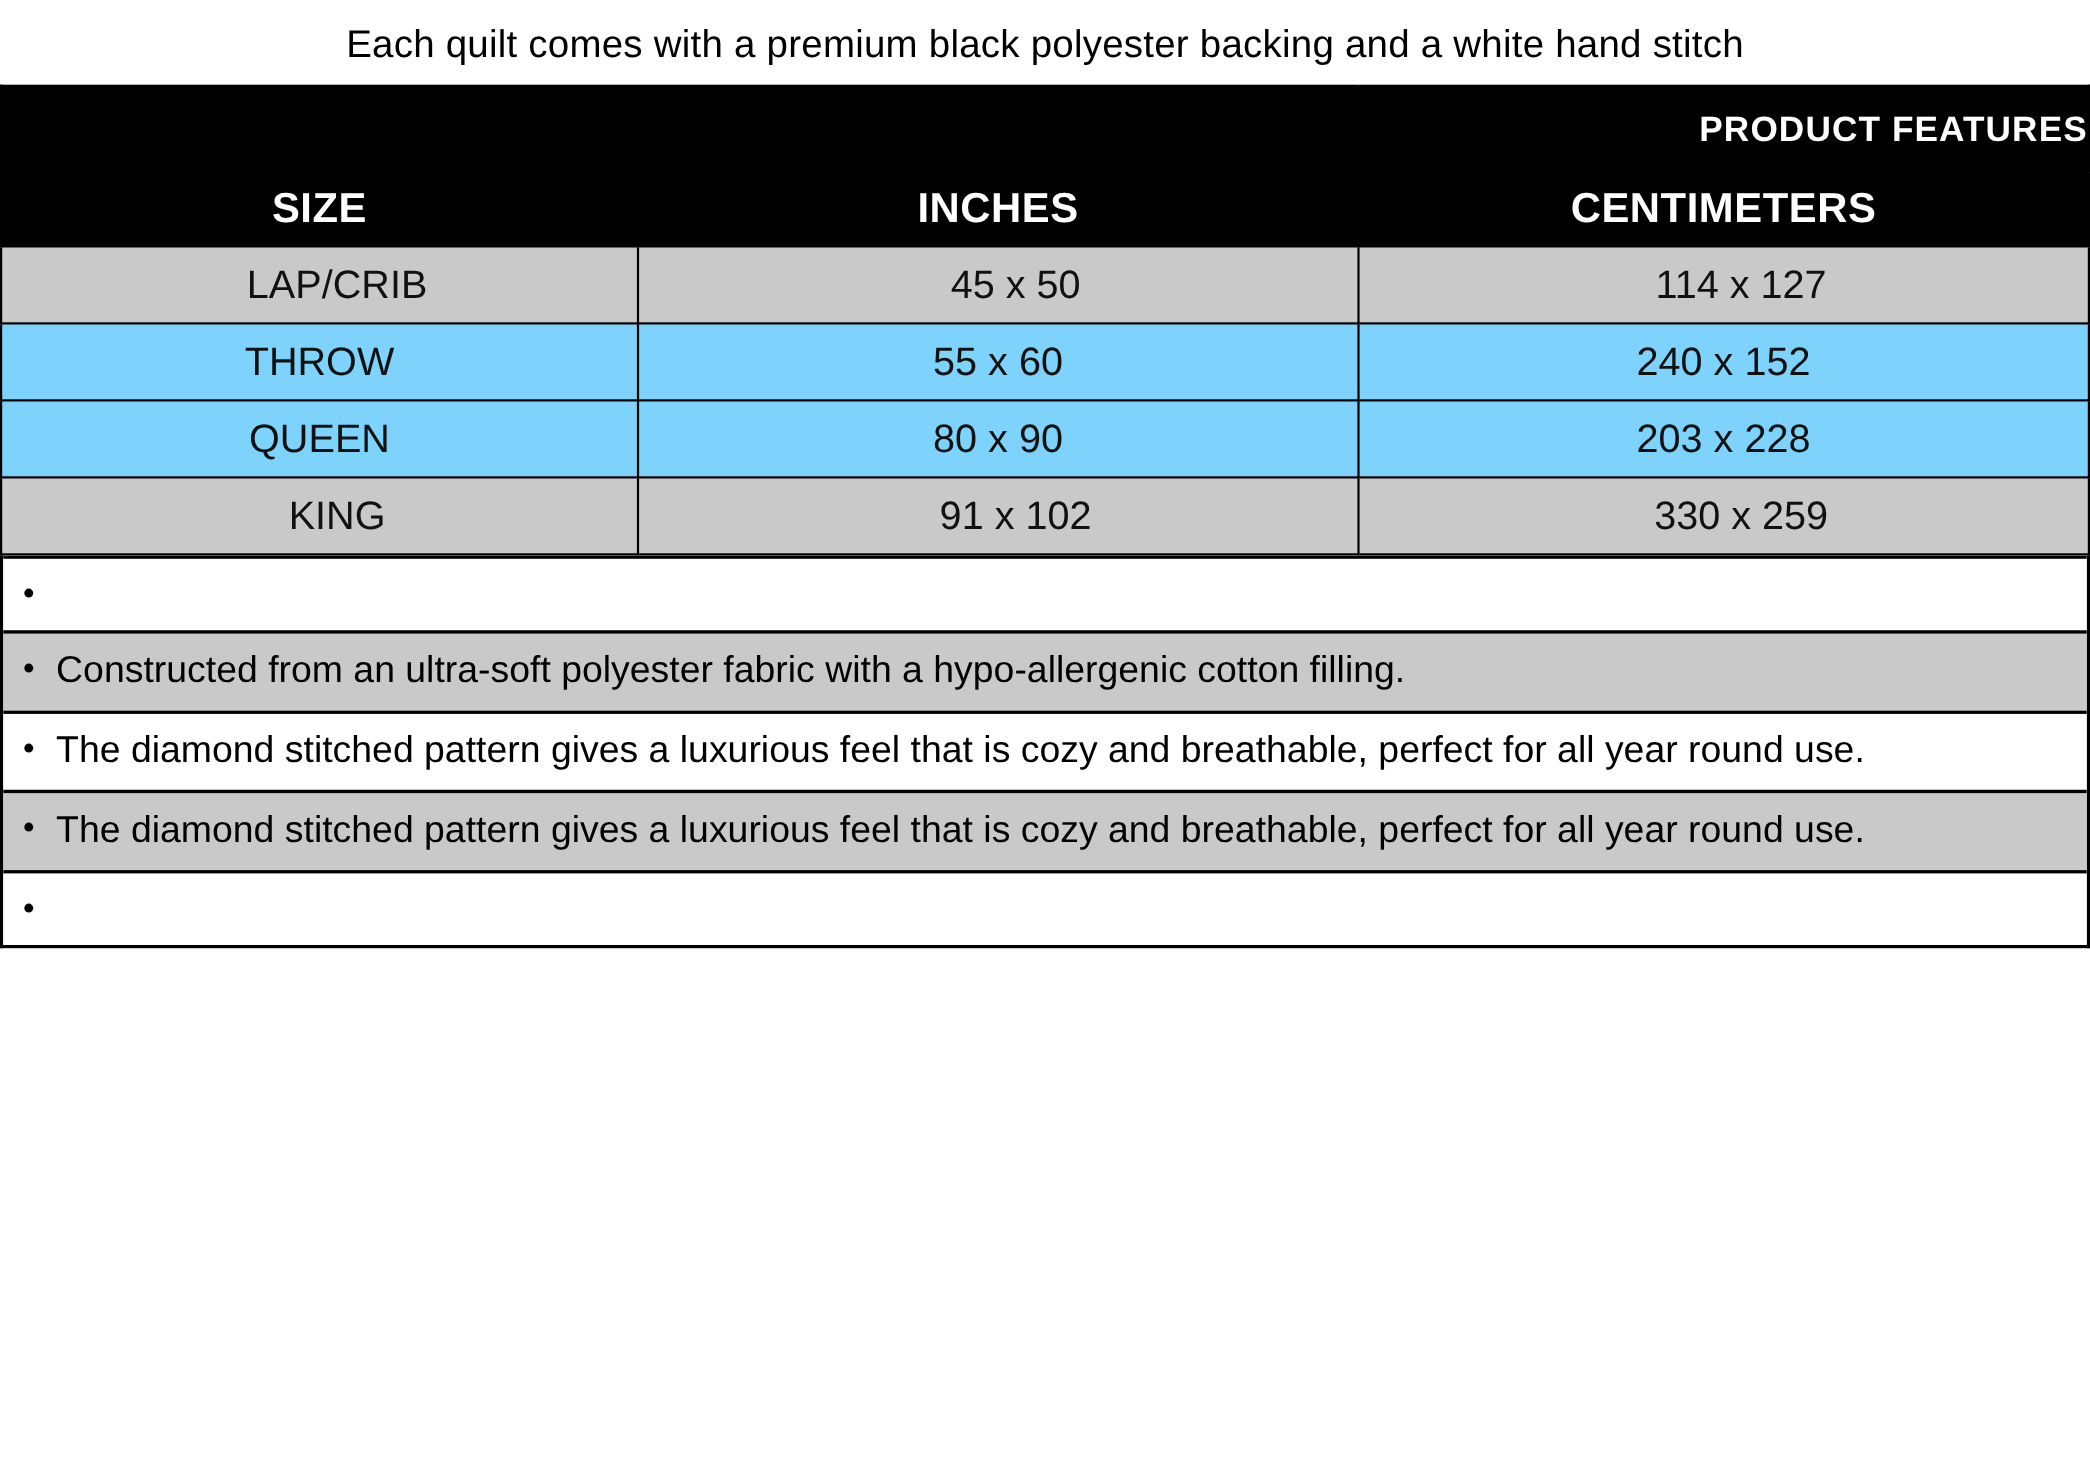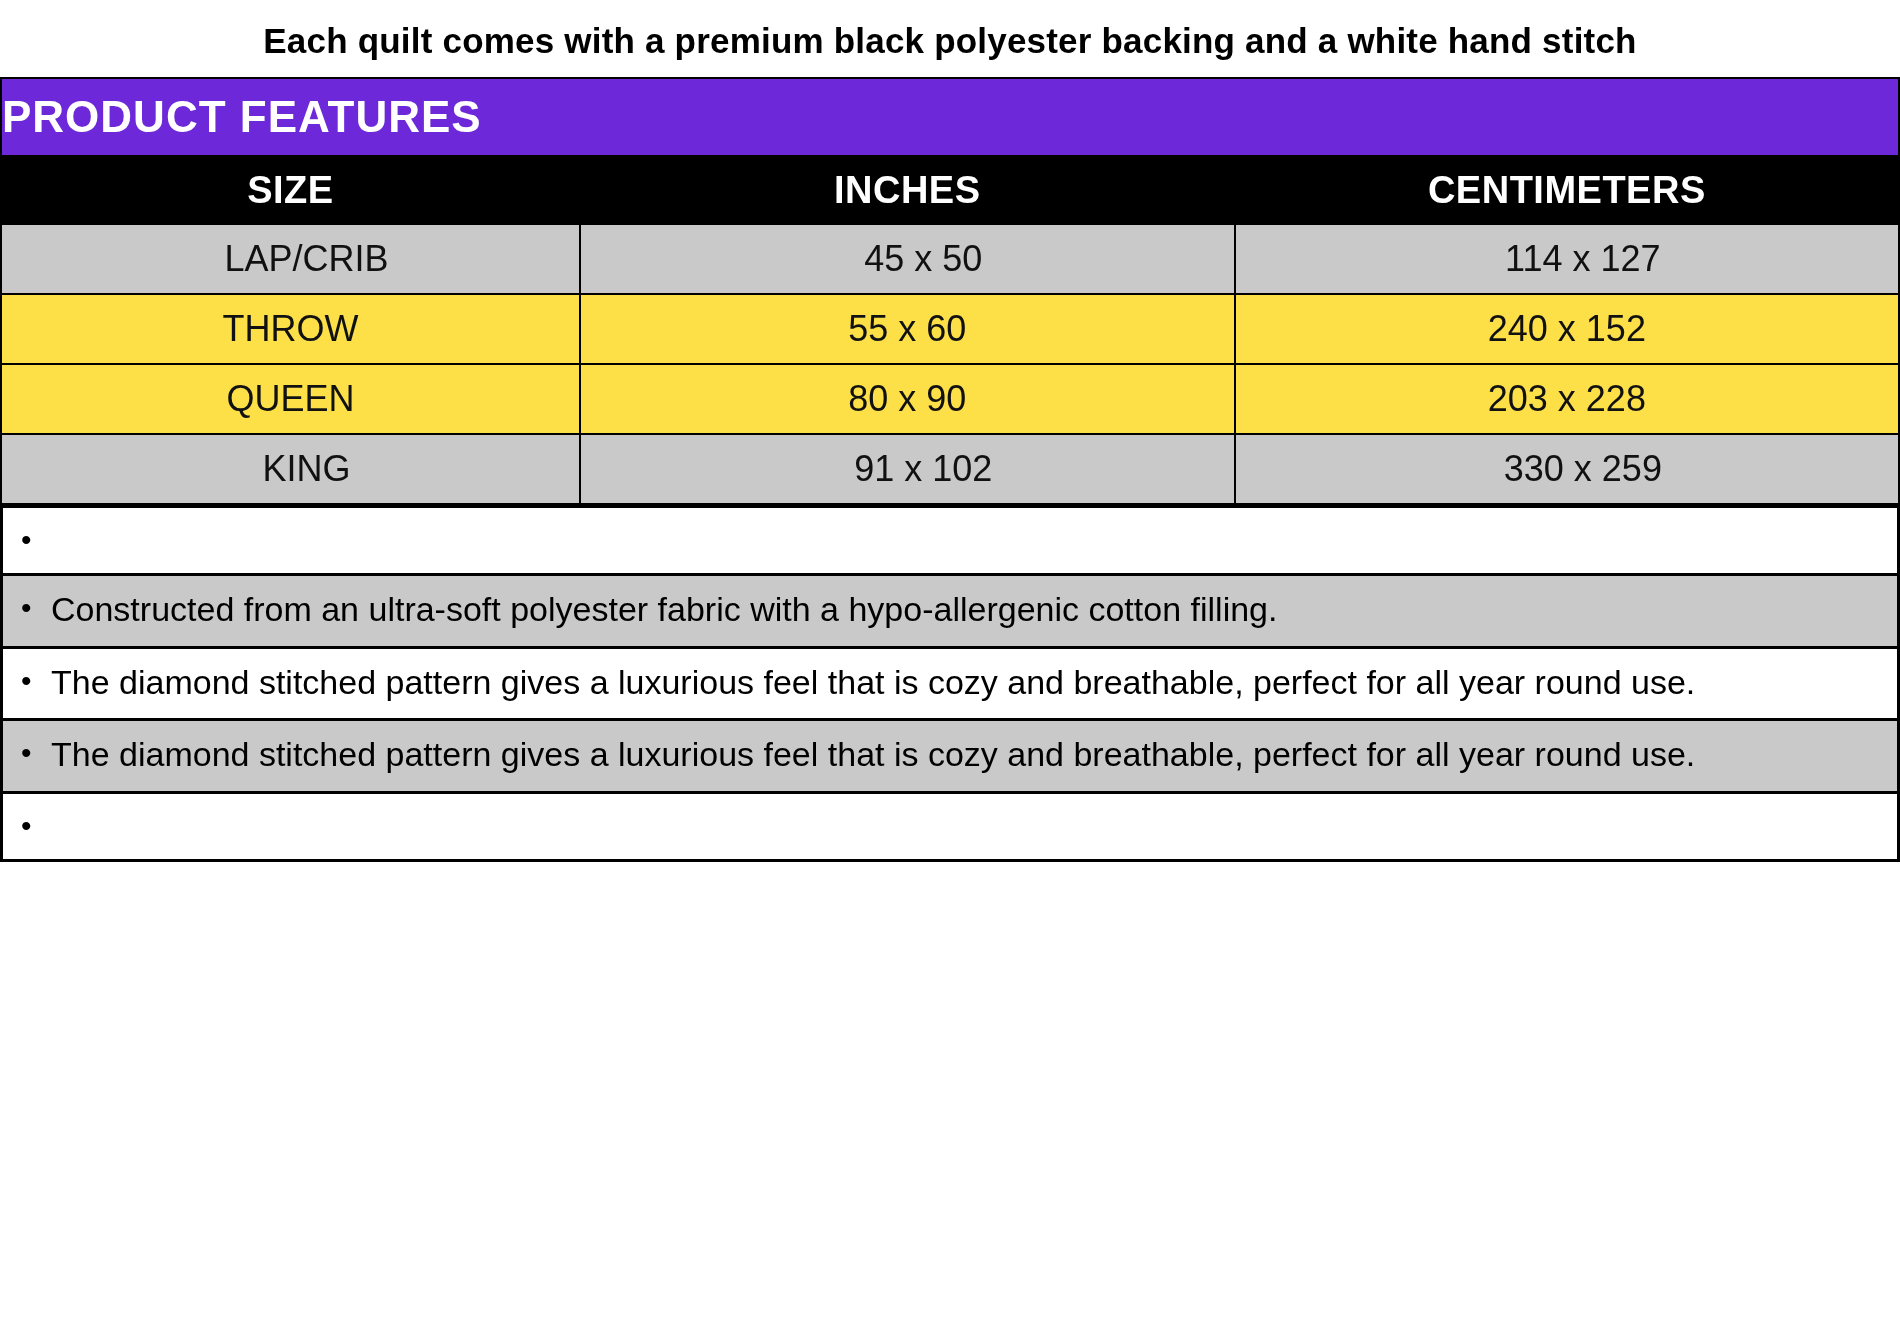--- a/index.html
+++ b/index.html
@@ -15,40 +15,40 @@
     overflow: hidden;
   }
   .page {
     width: 1900px;
     box-sizing: border-box;
     padding: 0;
   }
   .headline {
     text-align: center;
     font-size: 35px;
-    font-weight: bold;
+    font-weight: normal;
     letter-spacing: 0.2px;
     padding: 22px 40px 16px 40px;
     line-height: 1.1;
   }
 
   .spec-table {
     width: 1900px;
     border-collapse: collapse;
     table-layout: fixed;
   }
   .spec-table td, .spec-table th {
     border: 2px solid #000000;
     padding: 0;
   }
   .title-bar {
-    background: #6d28d9;
+    background: #000000;
     color: #ffffff;
-    text-align: left;
-    font-size: 44px;
+    text-align: right;
+    font-size: 32px;
     font-weight: bold;
     letter-spacing: 1px;
     height: 76px;
     line-height: 76px;
   }
   .col-head {
     background: #000000;
     color: #ffffff;
     text-align: center;
     font-size: 38px;
@@ -58,21 +58,21 @@
     line-height: 66px;
   }
   .cell {
     text-align: center;
     font-size: 36px;
     height: 68px;
     line-height: 68px;
     color: #111111;
   }
   .row-dark .cell { background: #c9c9c9; padding-left: 32px; }
-  .row-light .cell { background: #fde047; margin-top: 24px; }
+  .row-light .cell { background: #7dd3fc; margin-top: 24px; }
 
   .c1 { width: 30.5%; }
   .c2 { width: 34.5%; }
   .c3 { width: 35.0%; }
 
   .features {
     width: 1900px;
     box-sizing: border-box;
     border-left: 3px solid #000000;
     border-right: 3px solid #000000;

